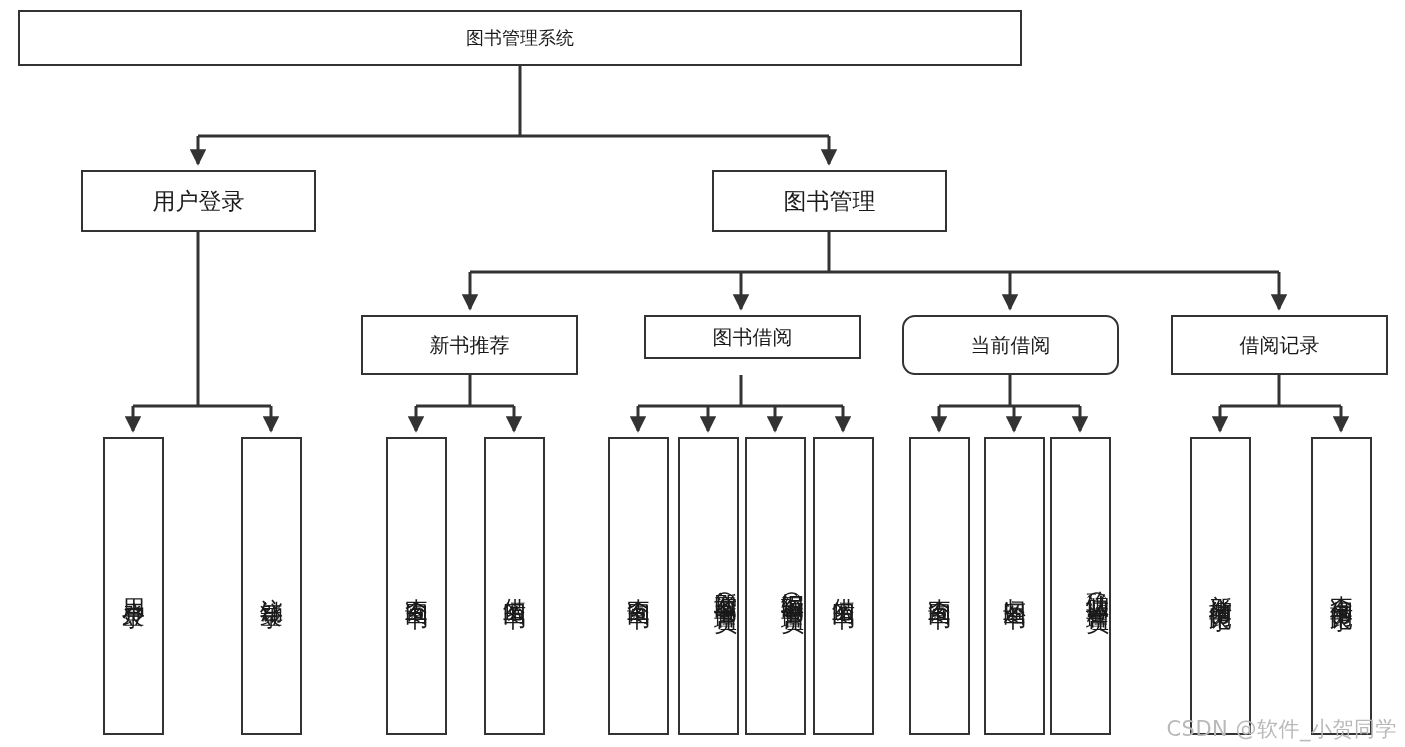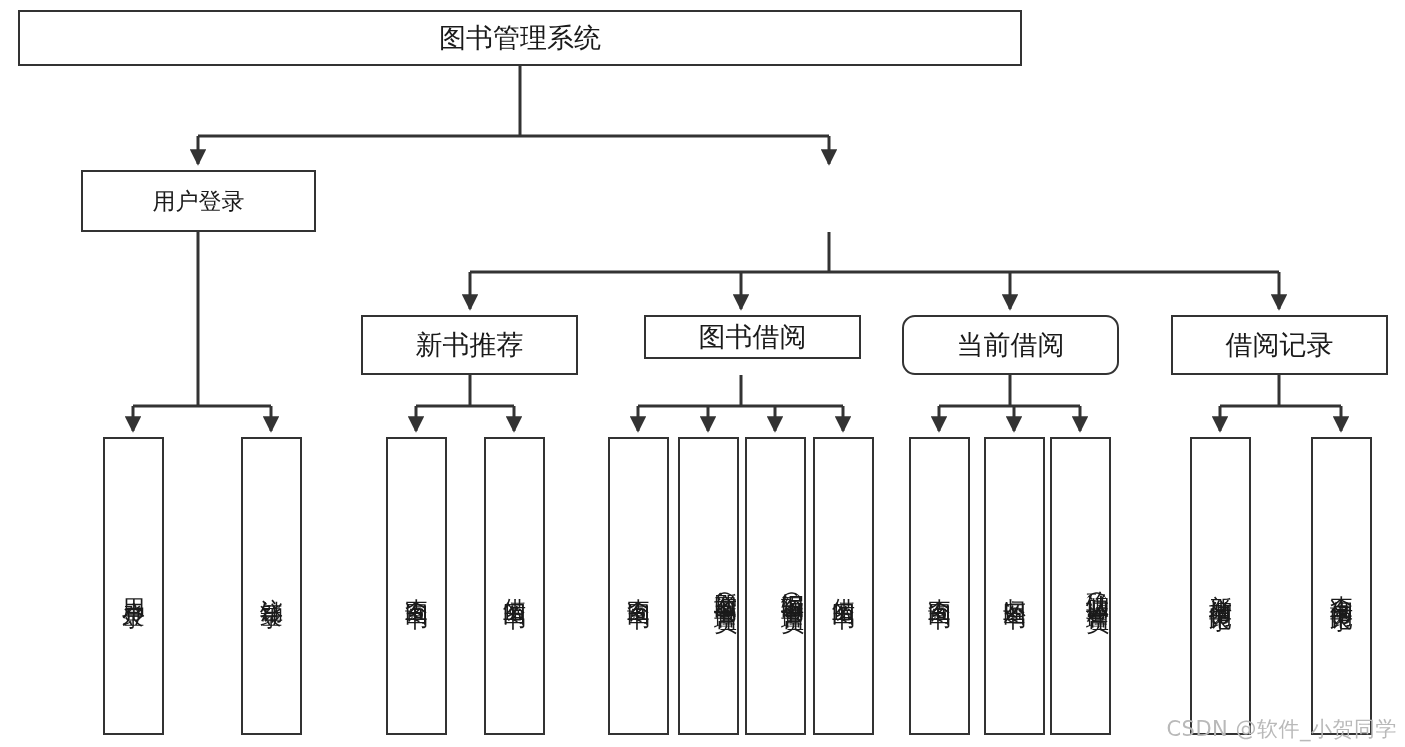--- a/index.html
+++ b/index.html
@@ -31,28 +31,28 @@
     box-sizing: border-box;
     background: #ffffff;
     border: 2.5px solid #333333;
     display: flex;
     align-items: center;
     justify-content: center;
     color: #1a1a1a;
     z-index: 2;
   }
   .node-root {
-    font-size: 27px;
+    font-size: 18px;
     text-align: center;
   }
   .node-l2 {
     font-size: 23px;
   }
   .node-l3 {
-    font-size: 27px;
+    font-size: 20px;
   }
   .node-leaf {
     font-size: 23px;
     writing-mode: vertical-rl;
     text-orientation: upright;
     letter-spacing: 3px;
     line-height: 1;
     padding: 6px 0;
   }
   .node-leaf.leaf-top {
@@ -127,20 +127,23 @@
     </g>
   </svg>
 
   <div class="node node-root" style="left:18px; top:10px; width:1004px; height:56px;">
     <span class="node-label">图书管理系统</span>
   </div>
 
   <div class="node node-l2" style="left:81px; top:170px; width:235px; height:62px;">
     <span class="node-label">用户登录</span>
   </div>
+  <div class="node node-l2" style="left:712px; top:170px; width:235px; height:62px;">
+    <span class="node-label">图书管理</span>
+  </div>
 
   <div class="node node-l3" style="left:361px; top:315px; width:217px; height:60px;">
     <span class="node-label">新书推荐</span>
   </div>
   <div class="node node-l3" style="left:644px; top:315px; width:217px; height:44px;">
     <span class="node-label">图书借阅</span>
   </div>
   <div class="node node-l3" style="left:902px; top:315px; width:217px; height:60px;border-radius:13px;">
     <span class="node-label">当前借阅</span>
   </div>

